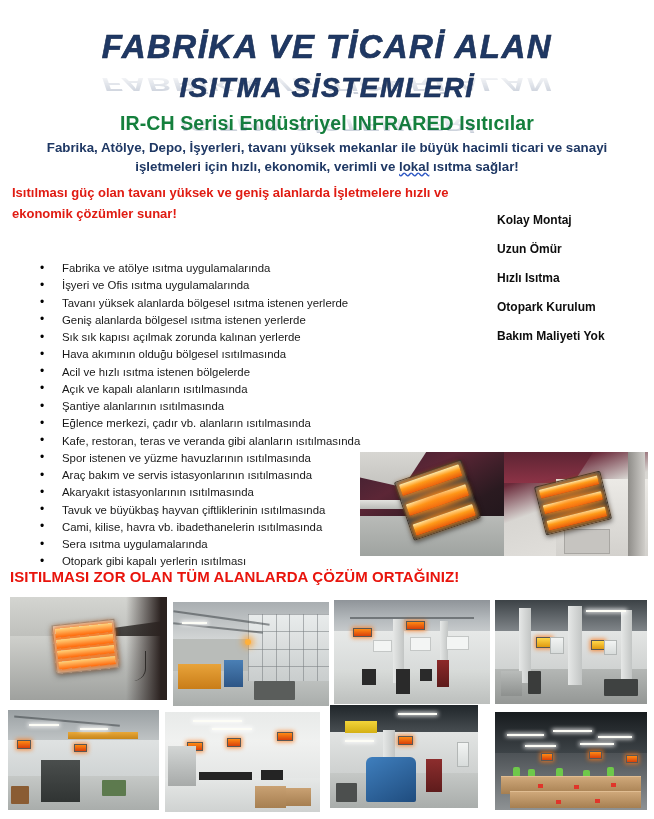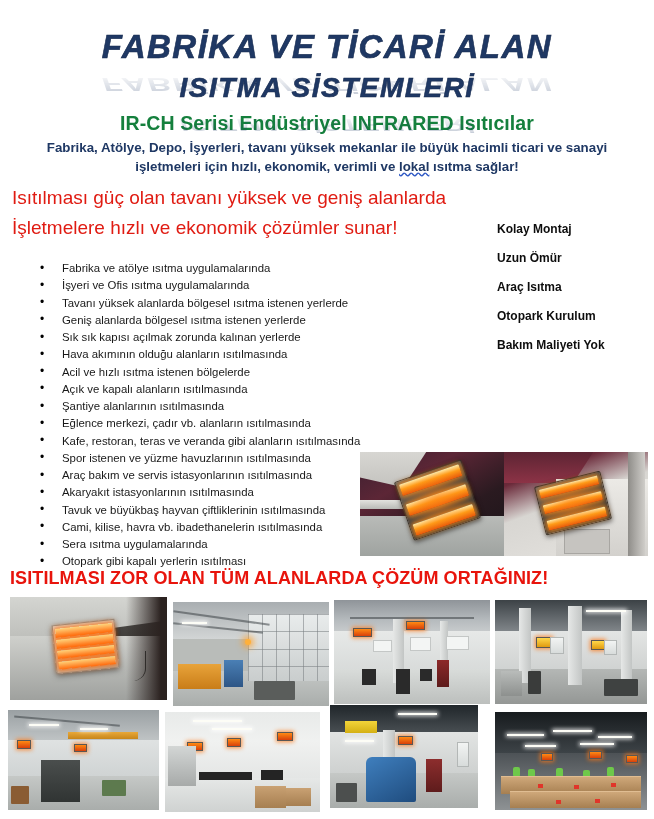--- a/index.html
+++ b/index.html
@@ -84,22 +84,22 @@
   .spell {
     text-decoration: underline wavy #2b56c4;
     text-decoration-skip-ink: none;
   }
 
   
   .headline-red {
     position: absolute;
     left: 12px; top: 183px;
     width: 470px;
-    font-size: 19px;
-    font-weight: normal;
+    font-size: 13px;
+    font-weight: bold;
     color: #e01b12;
     line-height: 1.58;
   }
 
   
   .bullets {
     position: absolute;
     left: 36px; top: 260px;
     width: 420px;
     list-style: none;
@@ -119,21 +119,21 @@
     position: absolute;
     left: 4px;
     top: -0.5px;
     font-size: 12px;
     color: #000;
   }
 
   
   .features {
     position: absolute;
-    left: 497px; top: 219px;
+    left: 497px; top: 210px;
     width: 150px;
   }
   .feature {
     font-size: 12px;
     font-weight: bold;
     color: #0d0d0d;
     height: 29px;
     line-height: 20px;
     white-space: nowrap;
   }
@@ -216,21 +216,21 @@
   }
   .h-b {
     left: 24%; top: 25%; width: 42%; height: 40%;
     transform: rotate(-14deg);
   }
 
   
   .banner-red {
     position: absolute;
     left: 10px; top: 568px;
-    font-size: 18px;
+    font-size: 15px;
     font-weight: bold;
     color: #e8140c;
     letter-spacing: 0.1px;
     white-space: nowrap;
   }
 
   
   .gallery { position: absolute; left: 0; top: 0; width: 654px; height: 819px; pointer-events: none; }
   .gcell { position: absolute; overflow: hidden; background: #b9bcb9; pointer-events: auto; }
 
@@ -421,39 +421,39 @@
 </div>
 
 <div class="headline-red">Isıtılması güç olan tavanı yüksek ve geniş alanlarda İşletmelere hızlı ve ekonomik çözümler sunar!</div>
 
 <ul class="bullets">
   <li>Fabrika ve atölye ısıtma uygulamalarında</li>
   <li>İşyeri ve Ofis ısıtma uygulamalarında</li>
   <li>Tavanı yüksek alanlarda bölgesel ısıtma istenen yerlerde</li>
   <li>Geniş alanlarda bölgesel ısıtma istenen yerlerde</li>
   <li>Sık sık kapısı açılmak zorunda kalınan yerlerde</li>
-  <li>Hava akımının olduğu alanların ısıtılmasında</li>
+  <li>Hava akımının olduğu bölgesel ısıtılmasında</li>
   <li>Acil ve hızlı ısıtma istenen bölgelerde</li>
   <li>Açık ve kapalı alanların ısıtılmasında</li>
   <li>Şantiye alanlarının ısıtılmasında</li>
   <li>Eğlence merkezi, çadır vb. alanların ısıtılmasında</li>
   <li>Kafe, restoran, teras ve veranda gibi alanların ısıtılmasında</li>
   <li>Spor istenen ve yüzme havuzlarının ısıtılmasında</li>
   <li>Araç bakım ve servis istasyonlarının ısıtılmasında</li>
   <li>Akaryakıt istasyonlarının ısıtılmasında</li>
   <li>Tavuk ve büyükbaş hayvan çiftliklerinin ısıtılmasında</li>
   <li>Cami, kilise, havra vb. ibadethanelerin ısıtılmasında</li>
   <li>Sera ısıtma uygulamalarında</li>
   <li>Otopark gibi kapalı yerlerin ısıtılması</li>
 </ul>
 
 <div class="features">
   <div class="feature">Kolay Montaj</div>
   <div class="feature">Uzun Ömür</div>
-  <div class="feature">Araç Isıtma</div>
+  <div class="feature">Hızlı Isıtma</div>
   <div class="feature">Otopark Kurulum</div>
   <div class="feature">Bakım Maliyeti Yok</div>
 </div>
 
 <div class="product-photo">
   <div class="ph-half ph-a">
     <div class="ceiling"></div>
     <div class="beam"></div>
     <div class="column"></div>
     <div class="floorwall"></div>

